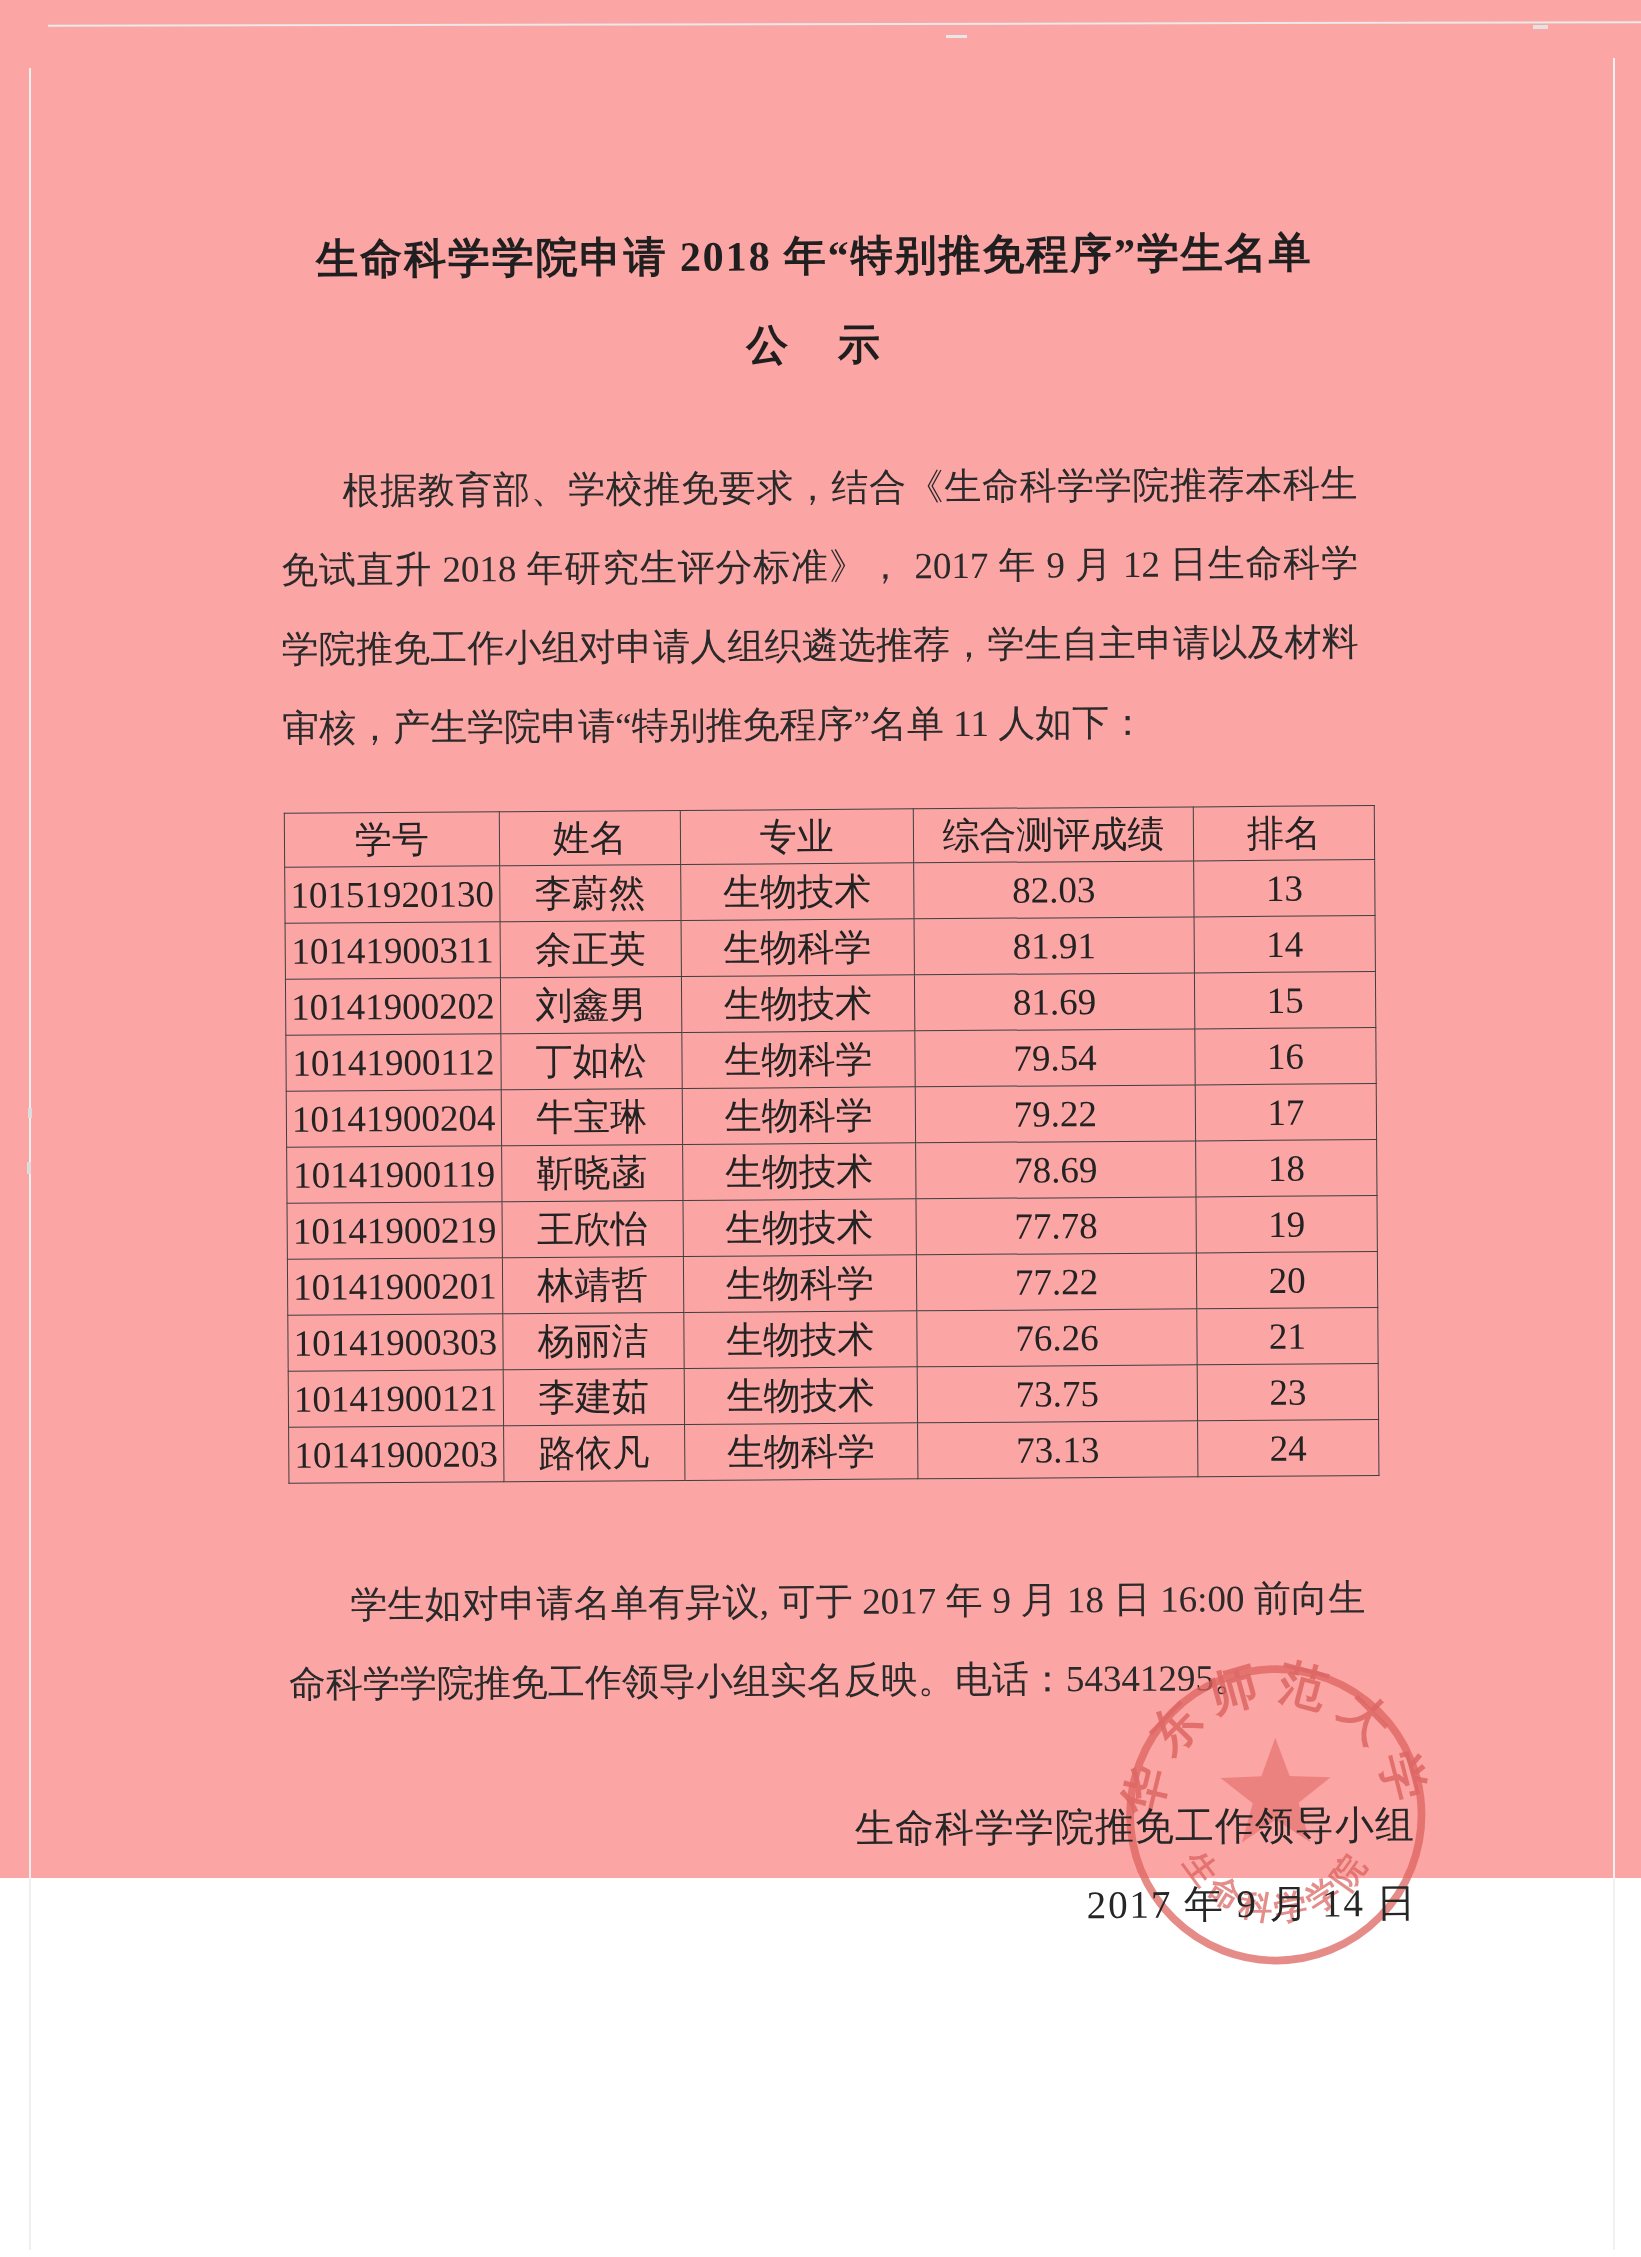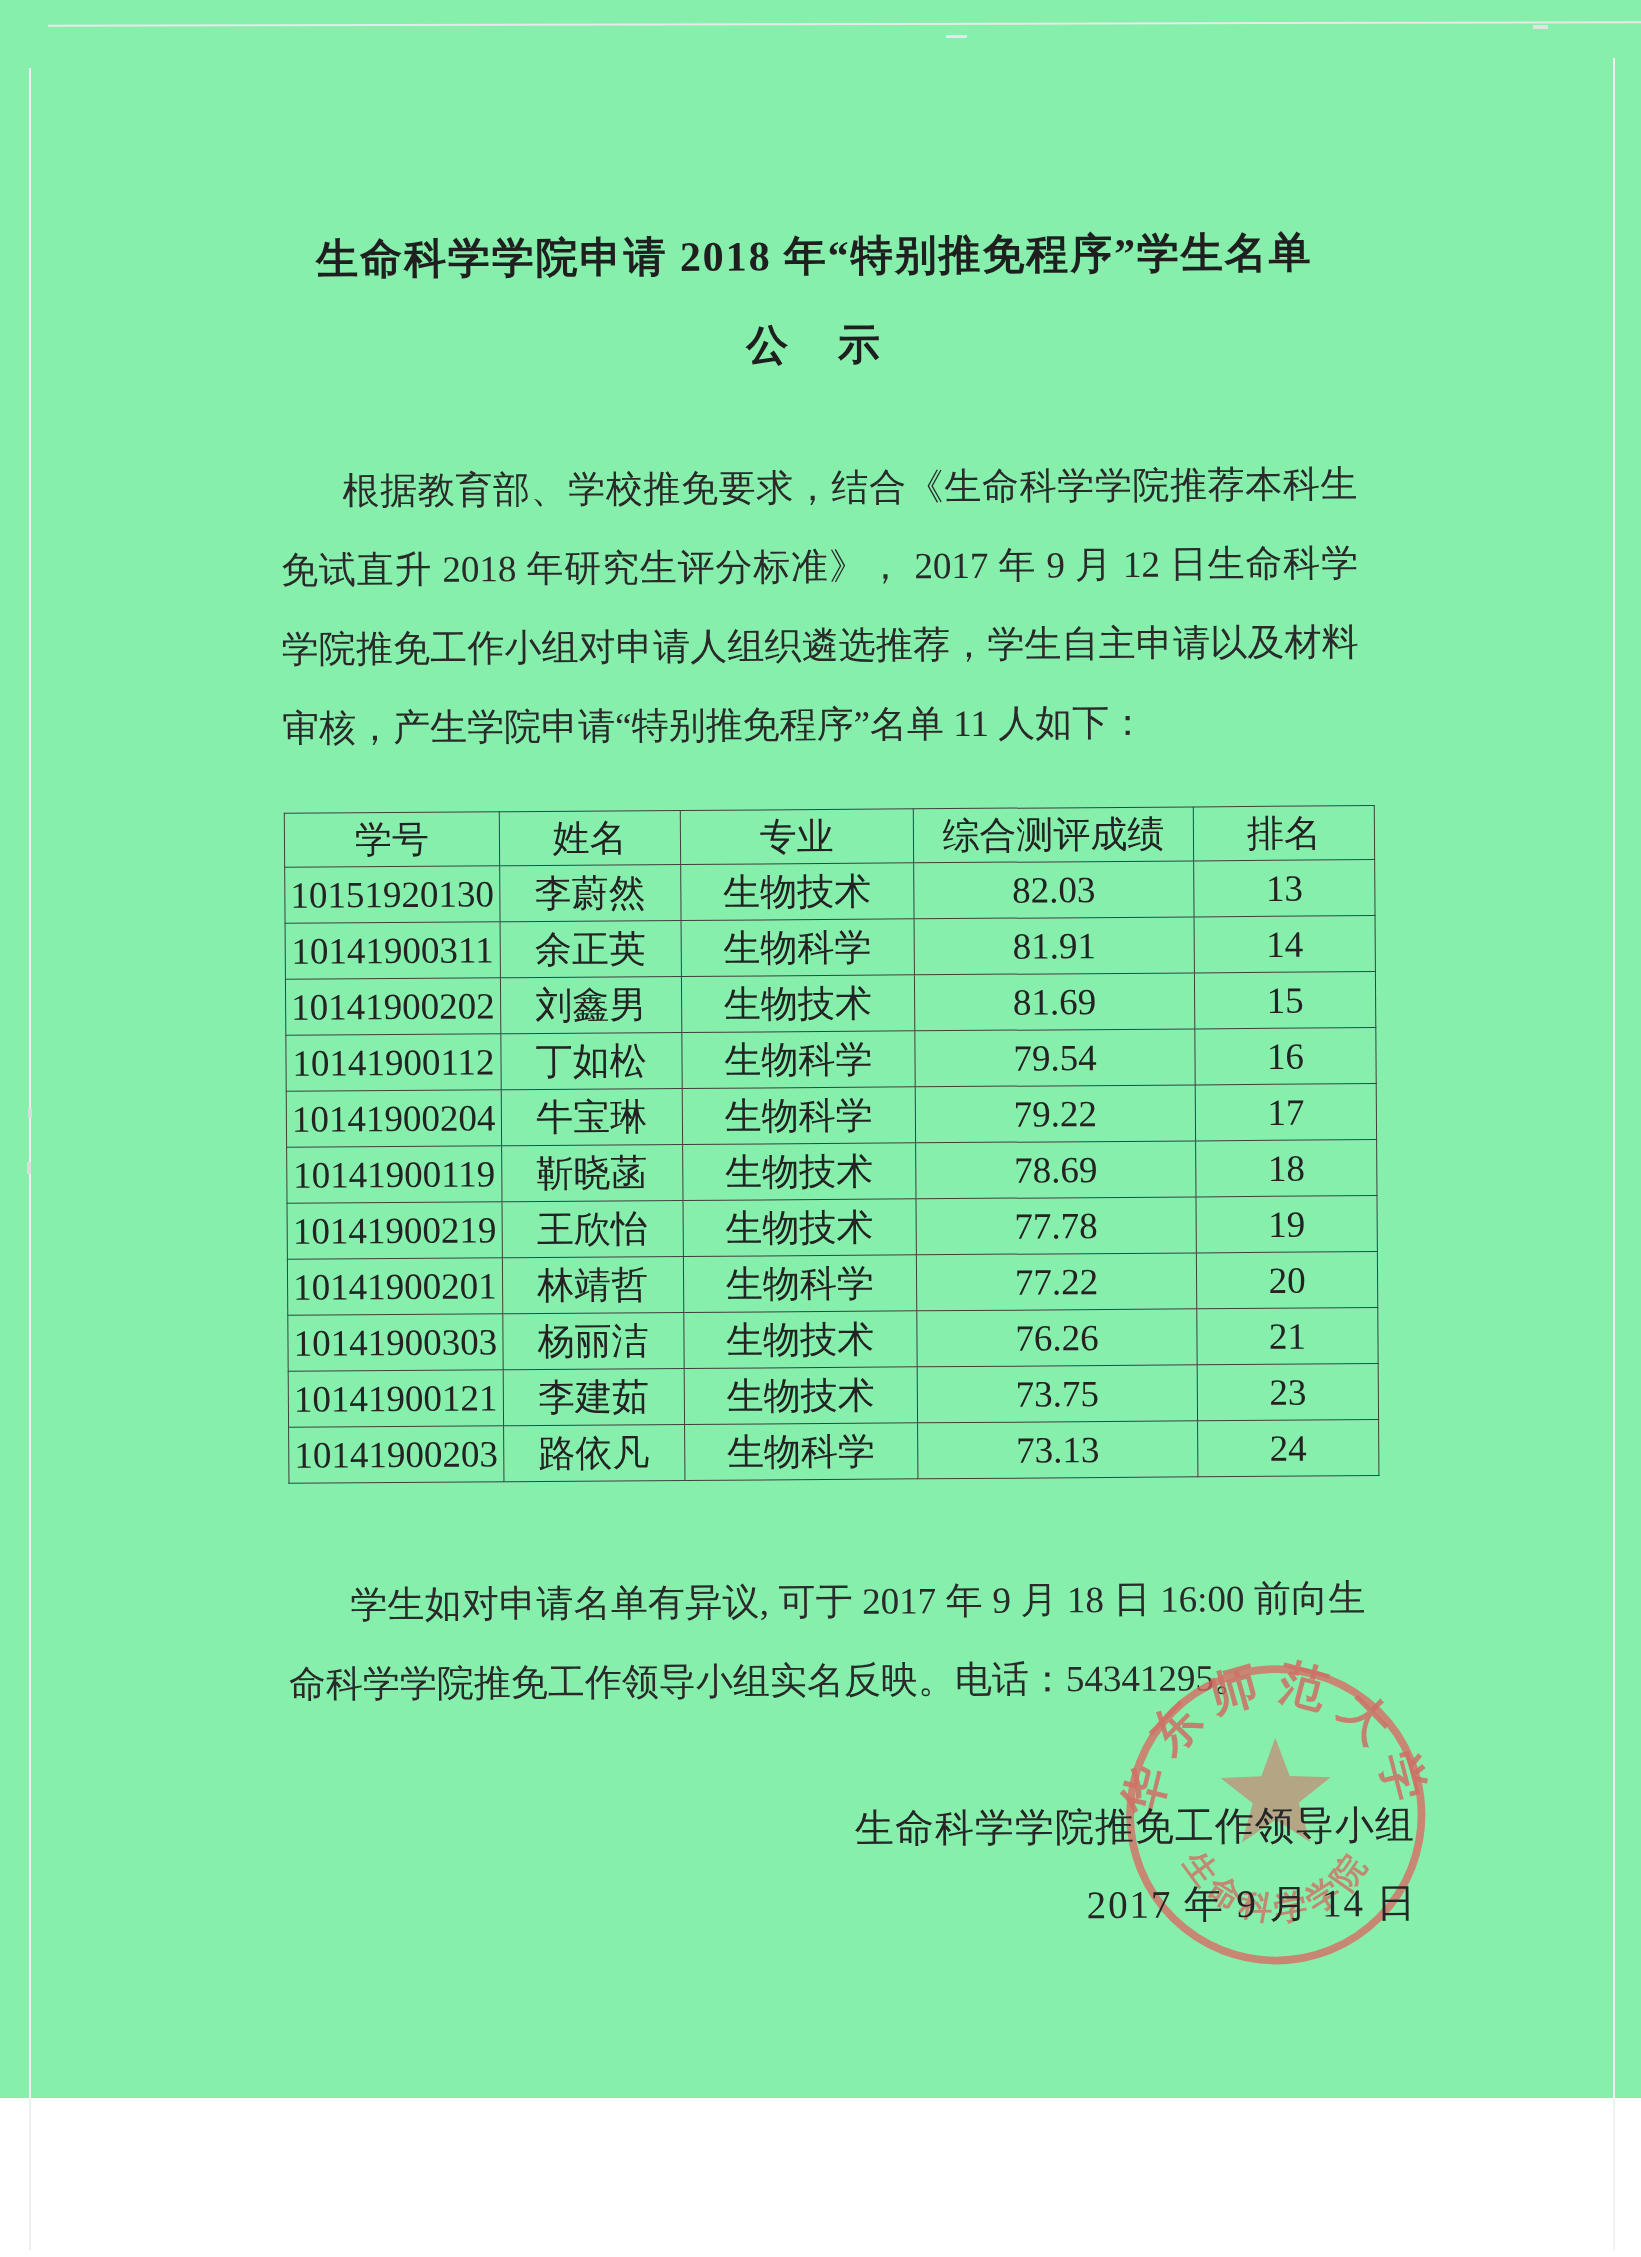--- a/index.html
+++ b/index.html
@@ -5,22 +5,22 @@
   html,body{margin:0;padding:0;}
   body{
     width:1641px;height:2257px;
     background:#ffffff;
     font-family:"Liberation Serif","DejaVu Serif",serif;
     color:#262626;
     overflow:hidden;
   }
   .page{
     position:relative;
-    width:1641px;height:2098px;
-    background:#86efac;
+    width:1641px;height:1878px;
+    background:#fca5a5;
   }
   
   .edge{position:absolute;background:#e3e3e3;}
   .edge-top{left:48px;top:23px;width:1593px;height:1.9px;background:#e9e9e9;transform:rotate(-0.12deg);}
   .edge-left{left:29px;top:68px;width:1.9px;height:2182px;background:#efefef;}
   .edge-right{left:1613px;top:58px;width:1.9px;height:2192px;background:#f1f1f1;}
   .tick{position:absolute;background:#dcdcdc;}
   .content{
     position:absolute;left:0;top:0;width:1641px;height:2257px;
     transform:rotate(-0.4deg);

